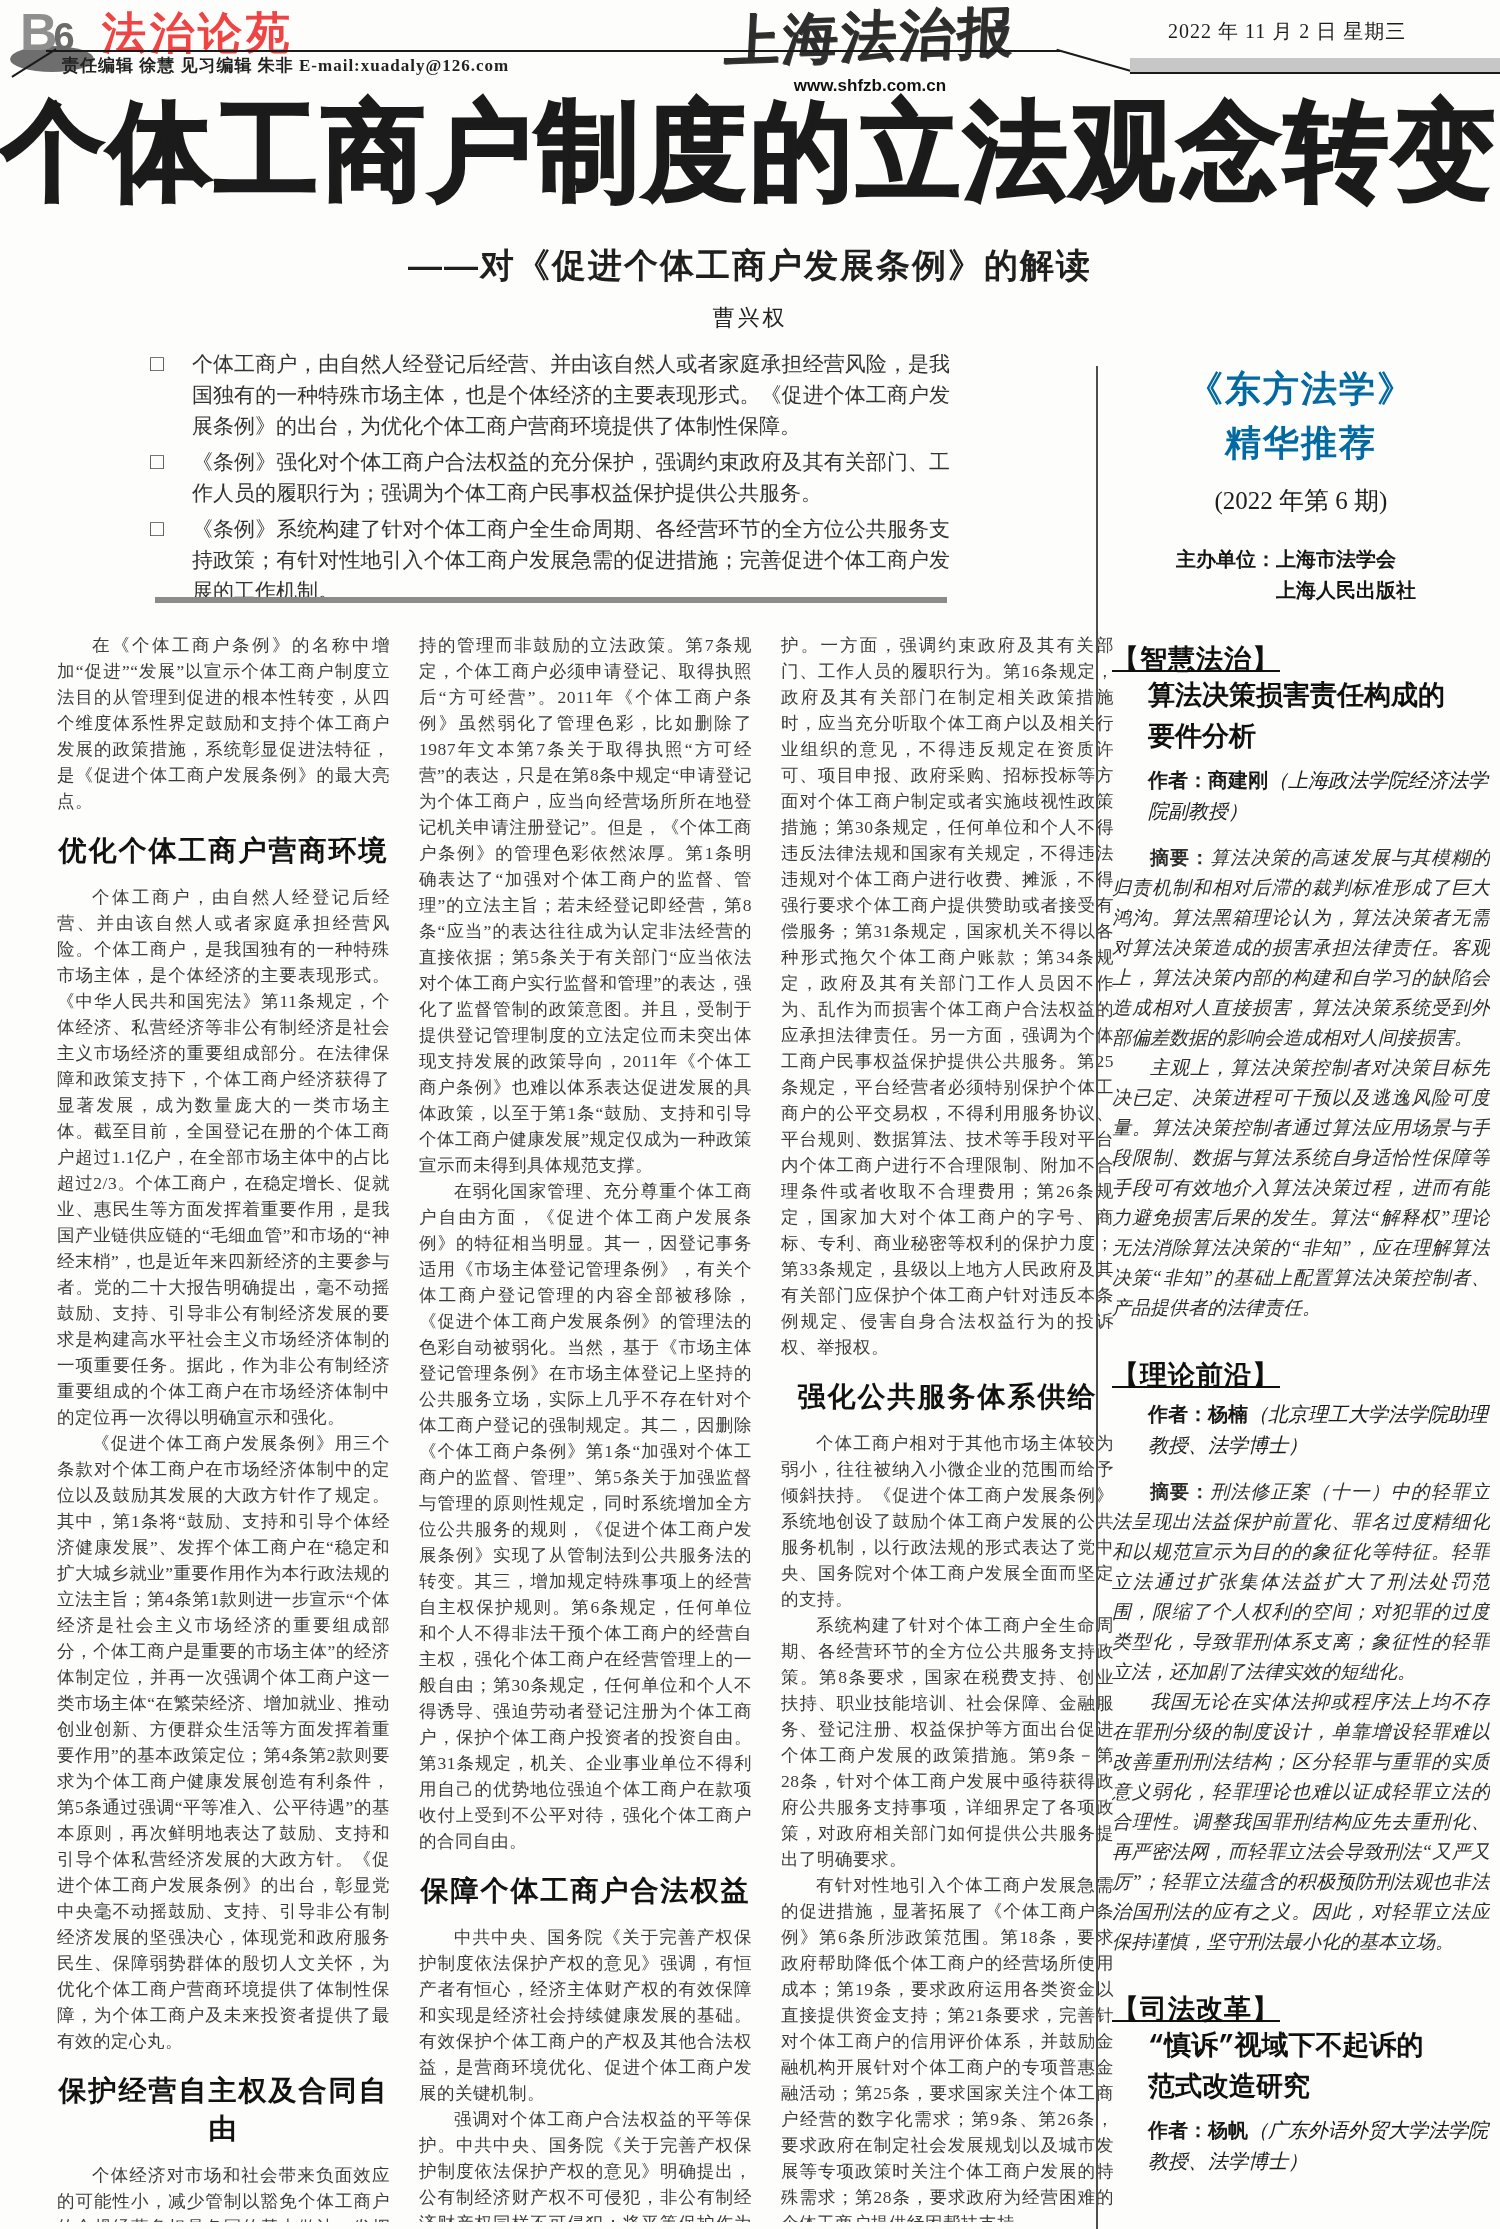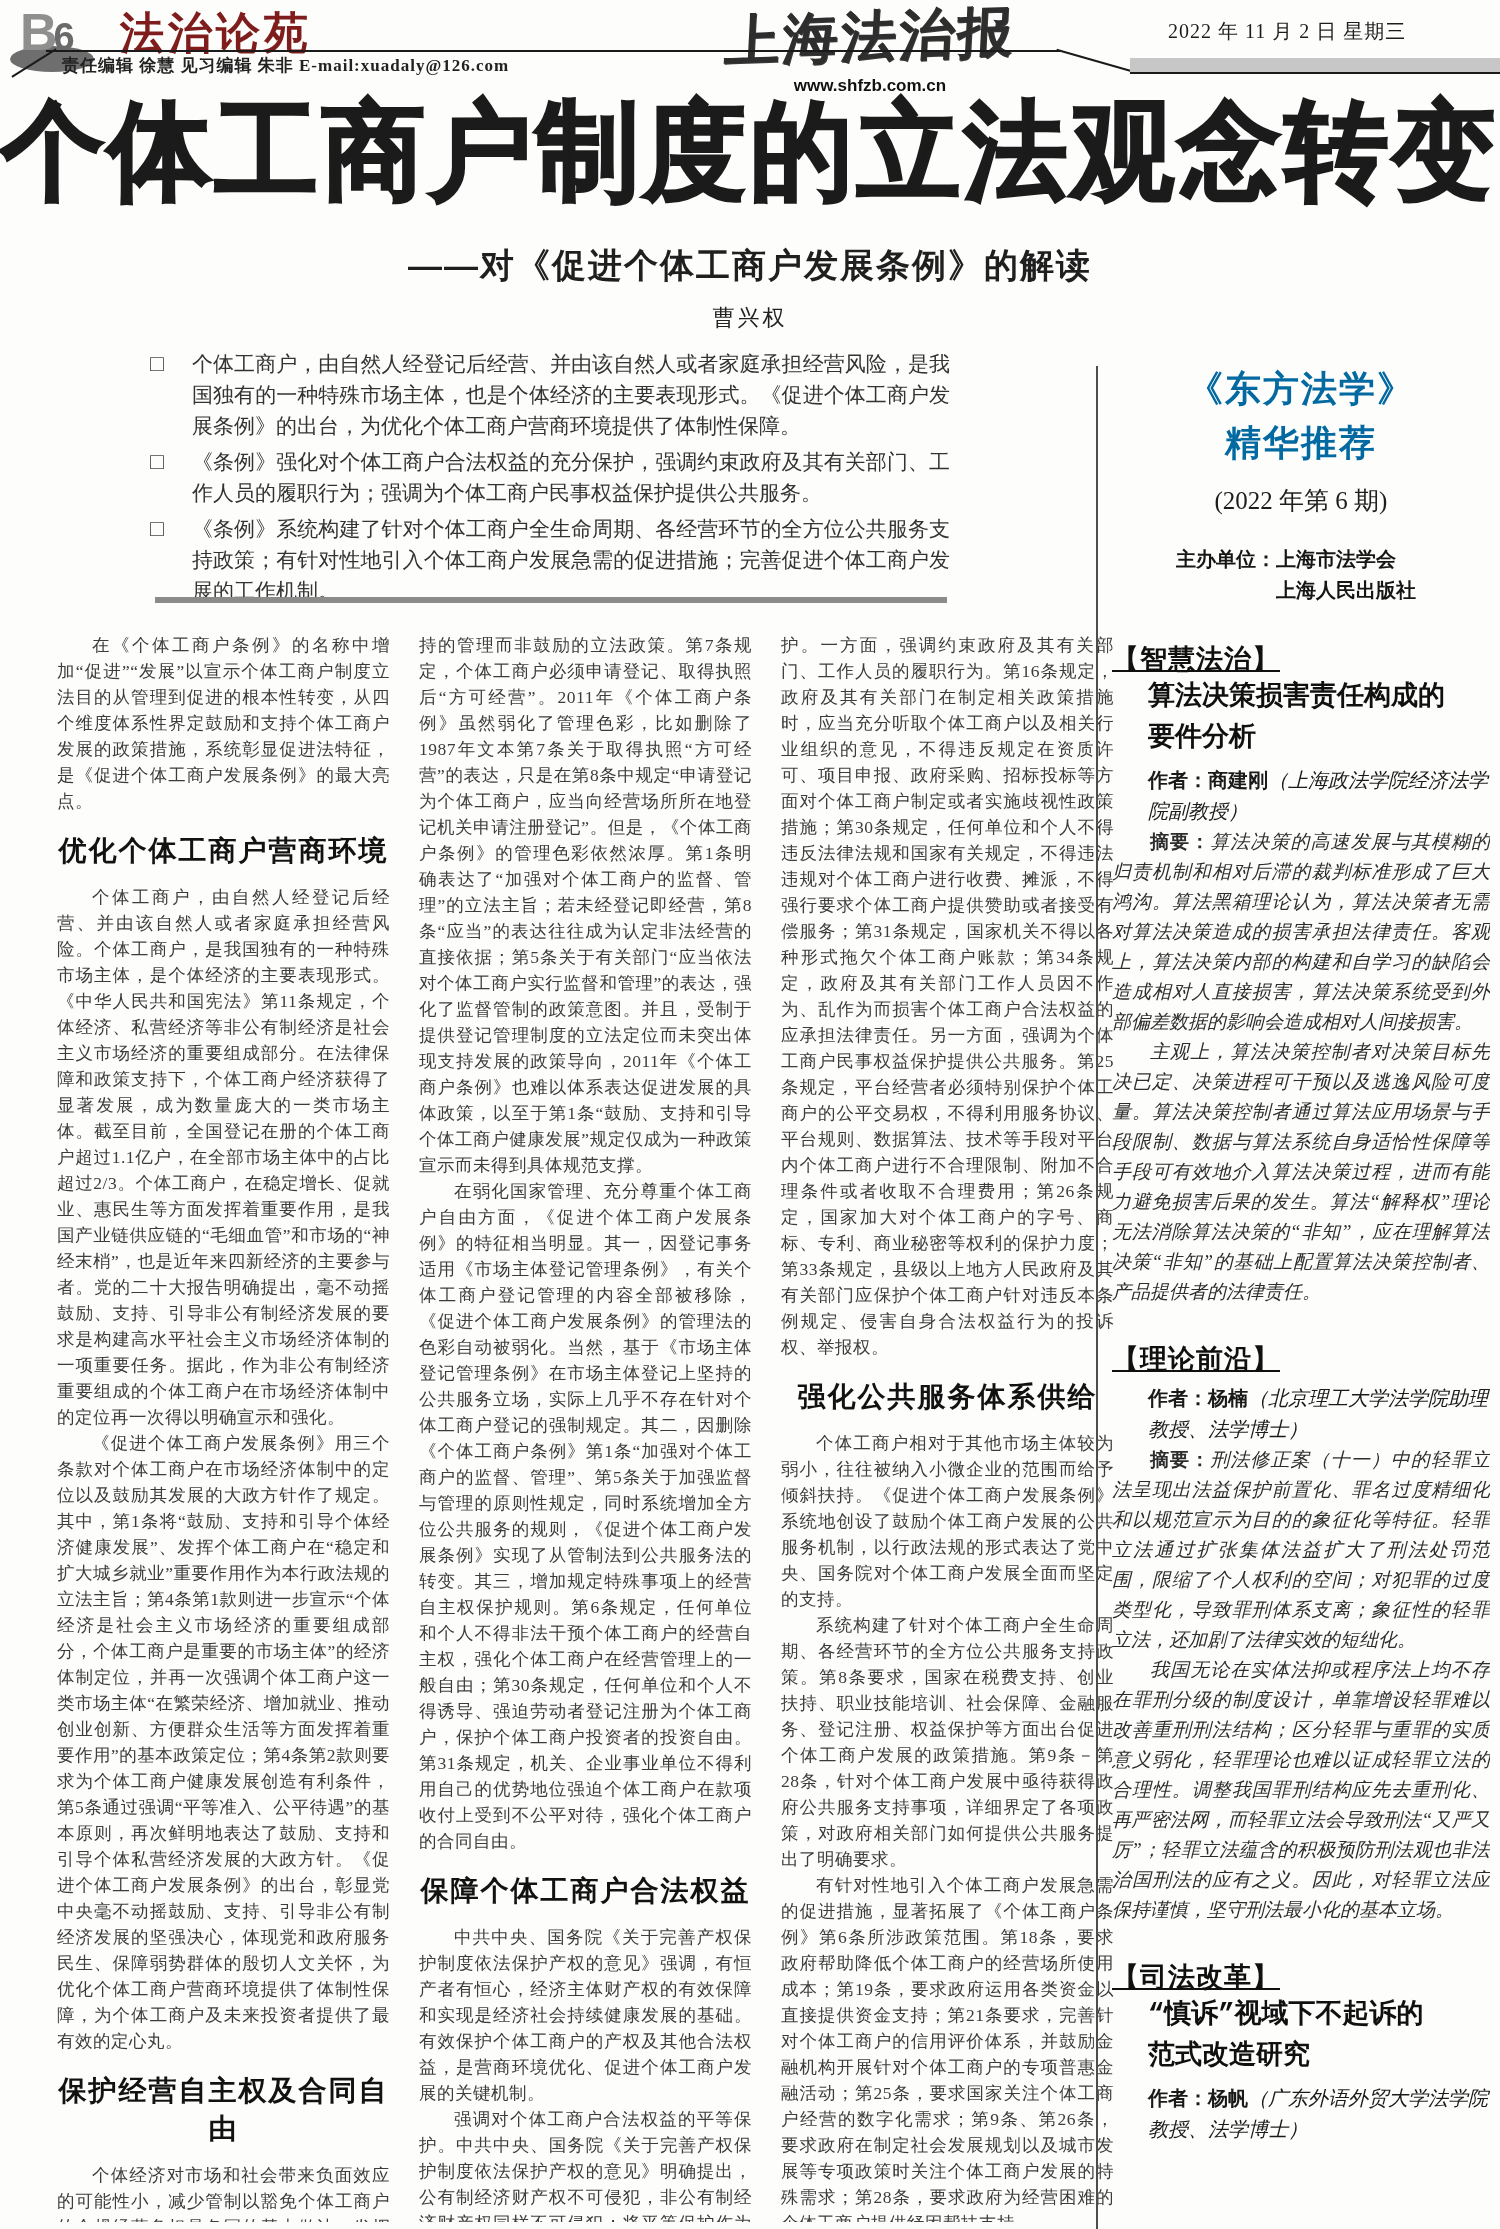--- a/index.html
+++ b/index.html
@@ -9,23 +9,23 @@
          font-family:"Liberation Serif", serif; }
 
   
   .logo{ position:absolute; left:10px; top:6px; width:95px; height:66px; }
   .logo-ellipse{ position:absolute; left:0; top:40px; width:84px; height:26px;
                  background:#6e6e6e; border-radius:50%; }
   .logo-text{ position:absolute; left:10px; top:-4px;
               font-family:"Liberation Sans", sans-serif; font-weight:900;
               font-size:52px; color:#8f8f8f; letter-spacing:-4px; }
   .logo-text .six{ font-size:38px; color:#6a6a6a; }
-  .section-name{ position:absolute; left:120px; top:4px;
+  .section-name{ position:absolute; left:102px; top:4px;
                  font-family:"Liberation Sans", sans-serif; font-weight:900;
-                 font-size:44px; color:#7f1d1d; letter-spacing:4px; }
+                 font-size:44px; color:#ef4444; letter-spacing:4px; }
   .editors{ position:absolute; left:62px; top:54px; font-size:17px; font-weight:bold;
             color:#222; letter-spacing:1px; }
   .masthead{ position:absolute; left:680px; top:0; width:380px; text-align:center; }
   .masthead-title{ font-weight:900; font-size:55px; color:#2e2e2e; letter-spacing:3px;
                    transform:skewX(-5deg) rotate(-2deg);
                    text-shadow:1px 1px 0 #3a3a3a; }
   .masthead-url{ margin-top:2px; font-family:"Liberation Sans", sans-serif;
                  font-weight:bold; font-size:17px; color:#111; }
   .dateline{ position:absolute; left:1168px; top:18px; font-size:20px; color:#1c1c1c;
              letter-spacing:1px; }
@@ -78,21 +78,21 @@
            font-weight:bold; font-size:20px; line-height:31px; color:#161616; }
   .sb-org .org2{ padding-left:100px; }
   .sb-section{ margin-top:34px; }
   .sb-cat{ font-family:"Liberation Sans", sans-serif; font-weight:900; font-size:27px;
            color:#101010; letter-spacing:1px;text-decoration:underline; }
   .sb-art-title{ font-family:Liberation Mono, monospace; font-weight:900; font-size:27px;
                  line-height:41px; color:#101010; padding-left:36px; }
   .sb-author{ padding-left:36px; font-size:20px; line-height:31px; margin-top:6px; color:#1a1a1a; }
   .sb-author .who{ font-family:"Liberation Sans", sans-serif; font-weight:bold; }
   .sb-author .aff{ font-style:italic; }
-  .sb-abs{ }
+  .sb-abs{ margin-top:16px; }
   .sb-abs p{ font-style:italic; font-size:19px; line-height:30px; text-align:justify;
              color:#2d2d2d; text-indent:2em; }
   .abs-label{ font-style:normal; font-family:"Liberation Sans", sans-serif; font-weight:bold; }
 </style>
 </head>
 <body>
 
 <div class="page">
 
   <div class="logo">

